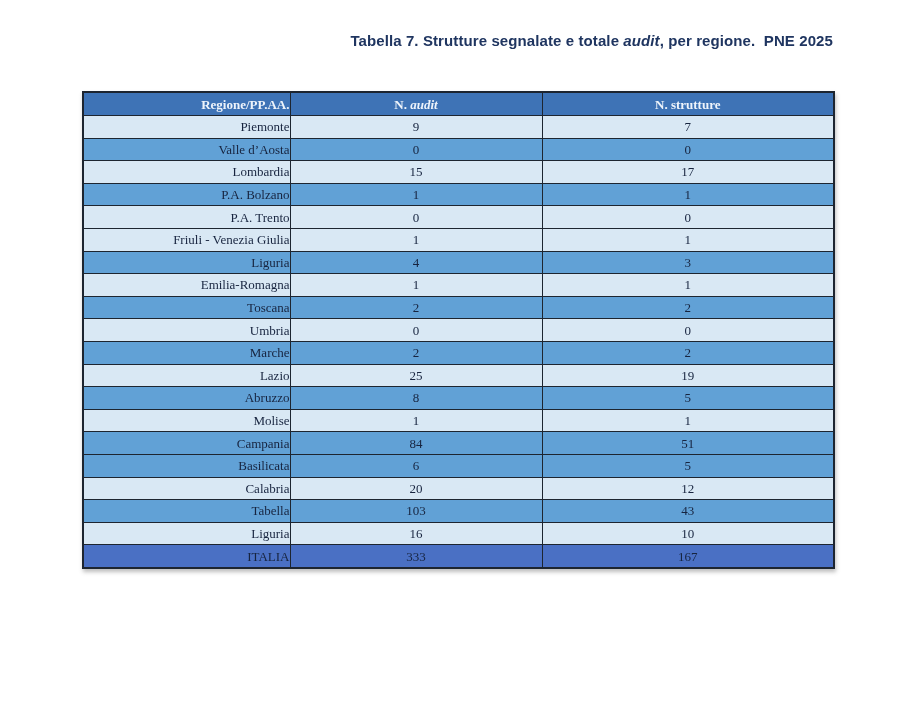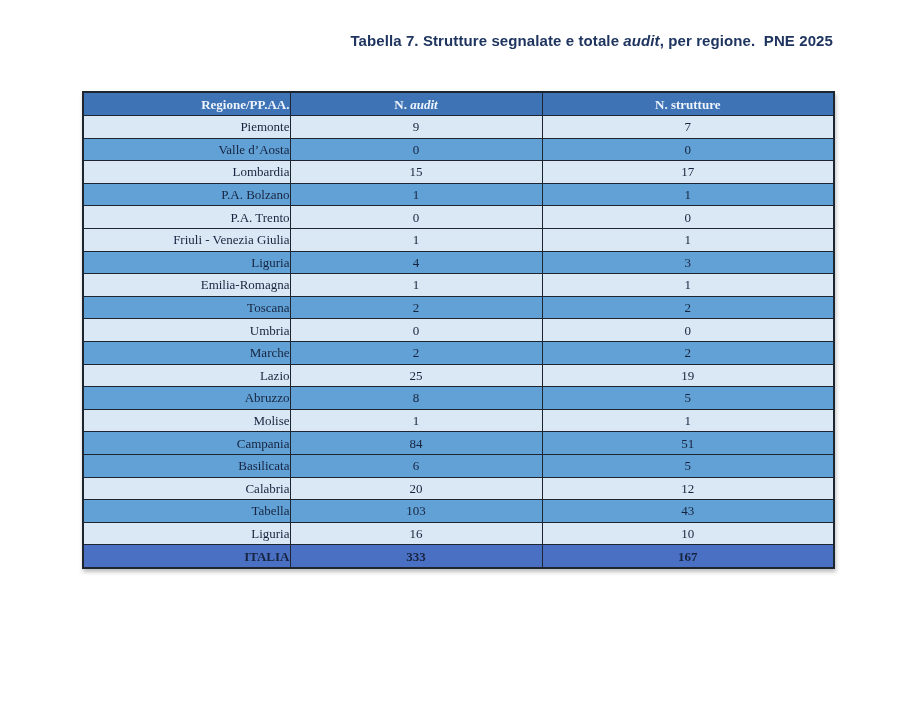--- a/index.html
+++ b/index.html
@@ -58,21 +58,21 @@
   thead th {
     background: var(--header-bg);
     color: var(--header-text);
     font-weight: bold;
     height: 22px;
     font-size: 13px;
   }
   th.left, td.left { text-align: right; }
   tr.row-light  { background: var(--row-light); }
   tr.row-medium { background: var(--row-medium); }
-  tr.row-total  { background: var(--total-bg); font-weight: bold; }
+  tr.row-total  { background: var(--total-bg); font-weight: normal; }
 </style>
 </head>
 <body>
 
 <div class="page">
 
   <div class="title">
     <span>Tabella 7. Strutture segnalate e totale </span><span class="it">audit</span><span>, per regione.  PNE 2025</span>
   </div>
 

